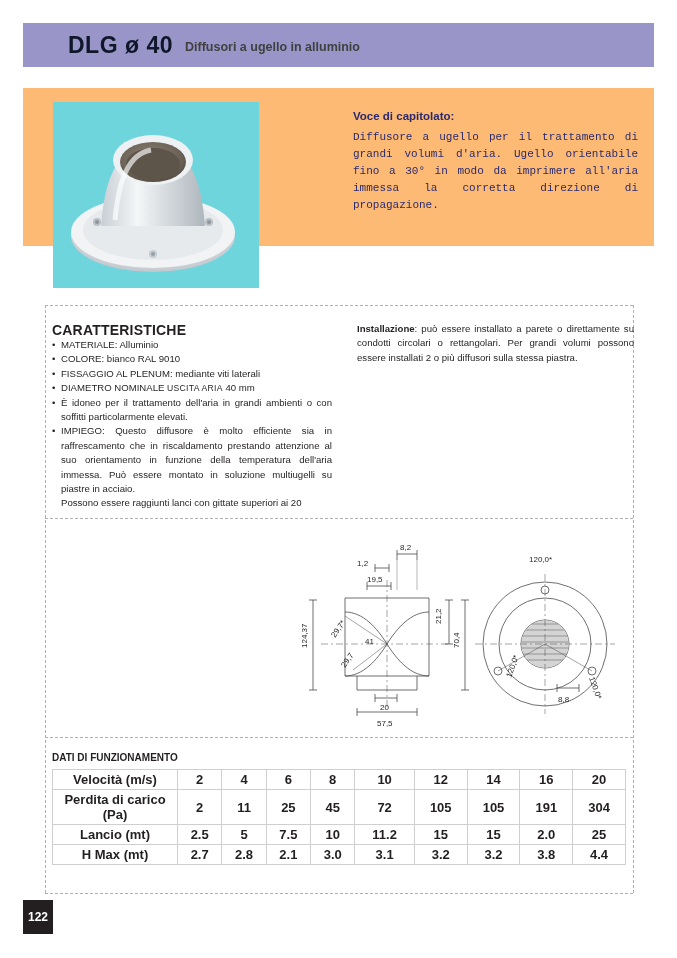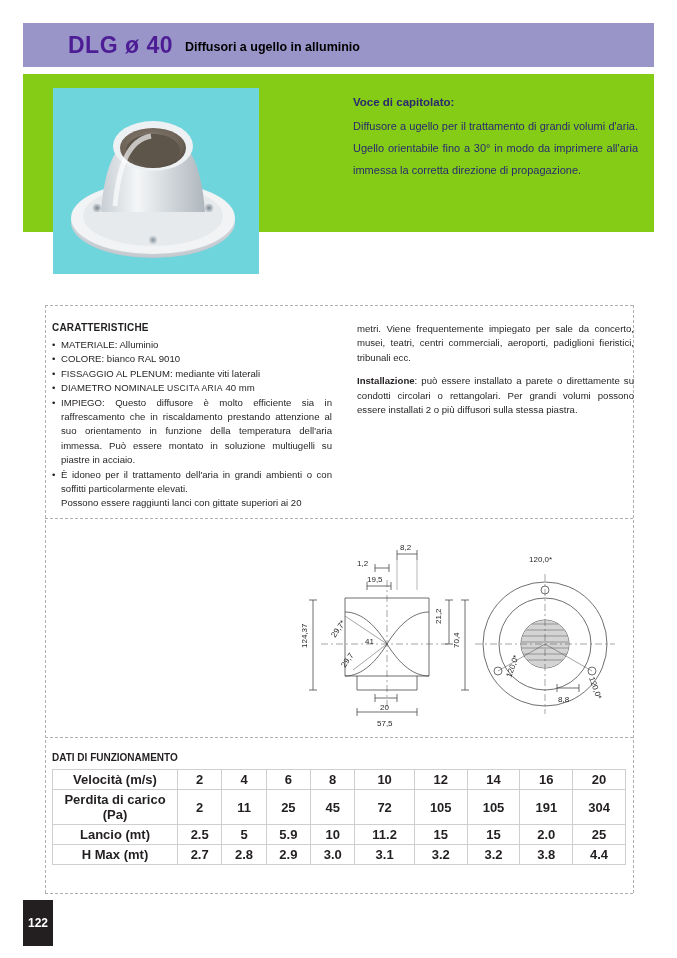--- a/index.html
+++ b/index.html
@@ -36,38 +36,38 @@
     left: 45px;
     top: 0;
     height: 44px;
     display: flex;
     align-items: center;
     gap: 12px;
   }
   .header-title {
     font-size: 23px;
     font-weight: bold;
-    color: #4c1d95;
+    color: #0f172a;
     letter-spacing: 0.5px;
   }
   .header-sub {
     font-size: 12.5px;
     font-weight: bold;
-    color: #000000;
+    color: #404040;
     padding-top: 4px;
   }
 
   
   .top-block {
     position: absolute;
     left: 23px;
-    top: 74px;
+    top: 88px;
     width: 631px;
     height: 158px;
-    background: #84cc16;
+    background: #fdba74;
   }
   .photo {
     position: absolute;
     left: 30px;
     top: 14px;
     width: 206px;
     height: 186px;
     background: #6fd5dd;
     overflow: hidden;
   }
@@ -80,22 +80,23 @@
     width: 285px;
     color: #2b2a6e;
   }
   .spec-title {
     font-size: 11.5px;
     font-weight: bold;
     margin-bottom: 7px;
   }
   .spec-text {
     font-size: 11px;
-    line-height: 22px;
+    line-height: 17px;
     text-align: justify;
+    font-family: Liberation Mono, monospace;
   }
 
   
   .dotline {
     position: absolute;
     border-top: 1px dashed #b0b0b0;
     height: 0;
   }
   .sep1 { left: 45px; top: 305px; width: 588px; }
   .sep2 { left: 45px; top: 518px; width: 588px; }
@@ -108,21 +109,21 @@
     width: 0;
   }
   .vline-left  { left: 45px;  top: 305px; height: 588px; }
   .vline-right { left: 633px; top: 305px; height: 588px; }
 
   
   .char-head {
     position: absolute;
     left: 52px;
     top: 322px;
-    font-size: 10px;
+    font-size: 14px;
     font-weight: bold;
     letter-spacing: 0.2px;
   }
   .char-col-left {
     position: absolute;
     left: 52px;
     top: 338px;
     width: 280px;
     font-size: 9.6px;
     line-height: 14.4px;
@@ -192,21 +193,21 @@
     width: 124px;
     font-weight: bold;
   }
 
   
   .page-num {
     position: absolute;
     left: 23px;
     top: 900px;
     width: 30px;
-    height: 46px;
+    height: 34px;
     background: #231f20;
     color: #ffffff;
     font-size: 12px;
     font-weight: bold;
     display: flex;
     align-items: center;
     justify-content: center;
   }
   .logo {
     position: absolute;
@@ -310,27 +311,26 @@
   <div class="vline vline-left"></div>
   <div class="vline vline-right"></div>
 
   <div class="char-head">CARATTERISTICHE</div>
 
   <div class="char-col-left">
     <div class="bullet-item">MATERIALE: Alluminio</div>
     <div class="bullet-item">COLORE: bianco RAL 9010</div>
     <div class="bullet-item">FISSAGGIO AL PLENUM: mediante viti laterali</div>
     <div class="bullet-item"><span>DIAMETRO NOMINALE </span><span class="smallcaps">USCITA ARIA</span><span> 40 mm</span></div>
+    <div class="bullet-item">È idoneo per il trattamento dell'aria in grandi ambienti o con soffitti particolarmente elevati.</div>
     <div class="bullet-item">IMPIEGO: Questo diffusore è molto efficiente sia in raffrescamento che in riscaldamento prestando attenzione al suo orientamento in funzione della temperatura dell'aria immessa. Può essere montato in soluzione multiugelli su piastre in acciaio.</div>
-    <div class="bullet-item">È idoneo per il trattamento dell'aria in grandi ambienti o con soffitti particolarmente elevati.</div>
     <div style="padding-left:9px;">Possono essere raggiunti lanci con gittate superiori ai 20</div>
   </div>
 
   <div class="char-col-right">
-    <div class="para">metri. Viene frequentemente impiegato per sale da concerto, musei, teatri, centri commerciali, aeroporti, padiglioni fieristici, tribunali ecc.</div>
     <div class="para"><b>Installazione</b><span>: può essere installato a parete o direttamente su condotti circolari o rettangolari. Per grandi volumi possono essere installati 2 o più diffusori sulla stessa piastra.</span></div>
   </div>
 
   <div class="draw-area">
     <svg width="588" height="215" viewBox="0 0 588 215">
       <g stroke="#4a4a4a" fill="none" stroke-width="0.8">
 
         <path d="M286 78 L398 78 L398 170 L286 170 Z" stroke="none"></path>
 
         <line x1="300" y1="78" x2="384" y2="78"></line>
@@ -465,33 +465,33 @@
         <td>72</td>
         <td>105</td>
         <td>105</td>
         <td>191</td>
         <td>304</td>
       </tr>
       <tr>
         <td class="rowlabel">Lancio (mt)</td>
         <td>2.5</td>
         <td>5</td>
-        <td>5.9</td>
+        <td>7.5</td>
         <td>10</td>
         <td>11.2</td>
         <td>15</td>
         <td>15</td>
         <td>2.0</td>
         <td>25</td>
       </tr>
       <tr>
         <td class="rowlabel">H Max (mt)</td>
         <td>2.7</td>
         <td>2.8</td>
-        <td>2.9</td>
+        <td>2.1</td>
         <td>3.0</td>
         <td>3.1</td>
         <td>3.2</td>
         <td>3.2</td>
         <td>3.8</td>
         <td>4.4</td>
       </tr>
     </tbody>
   </table>
 

